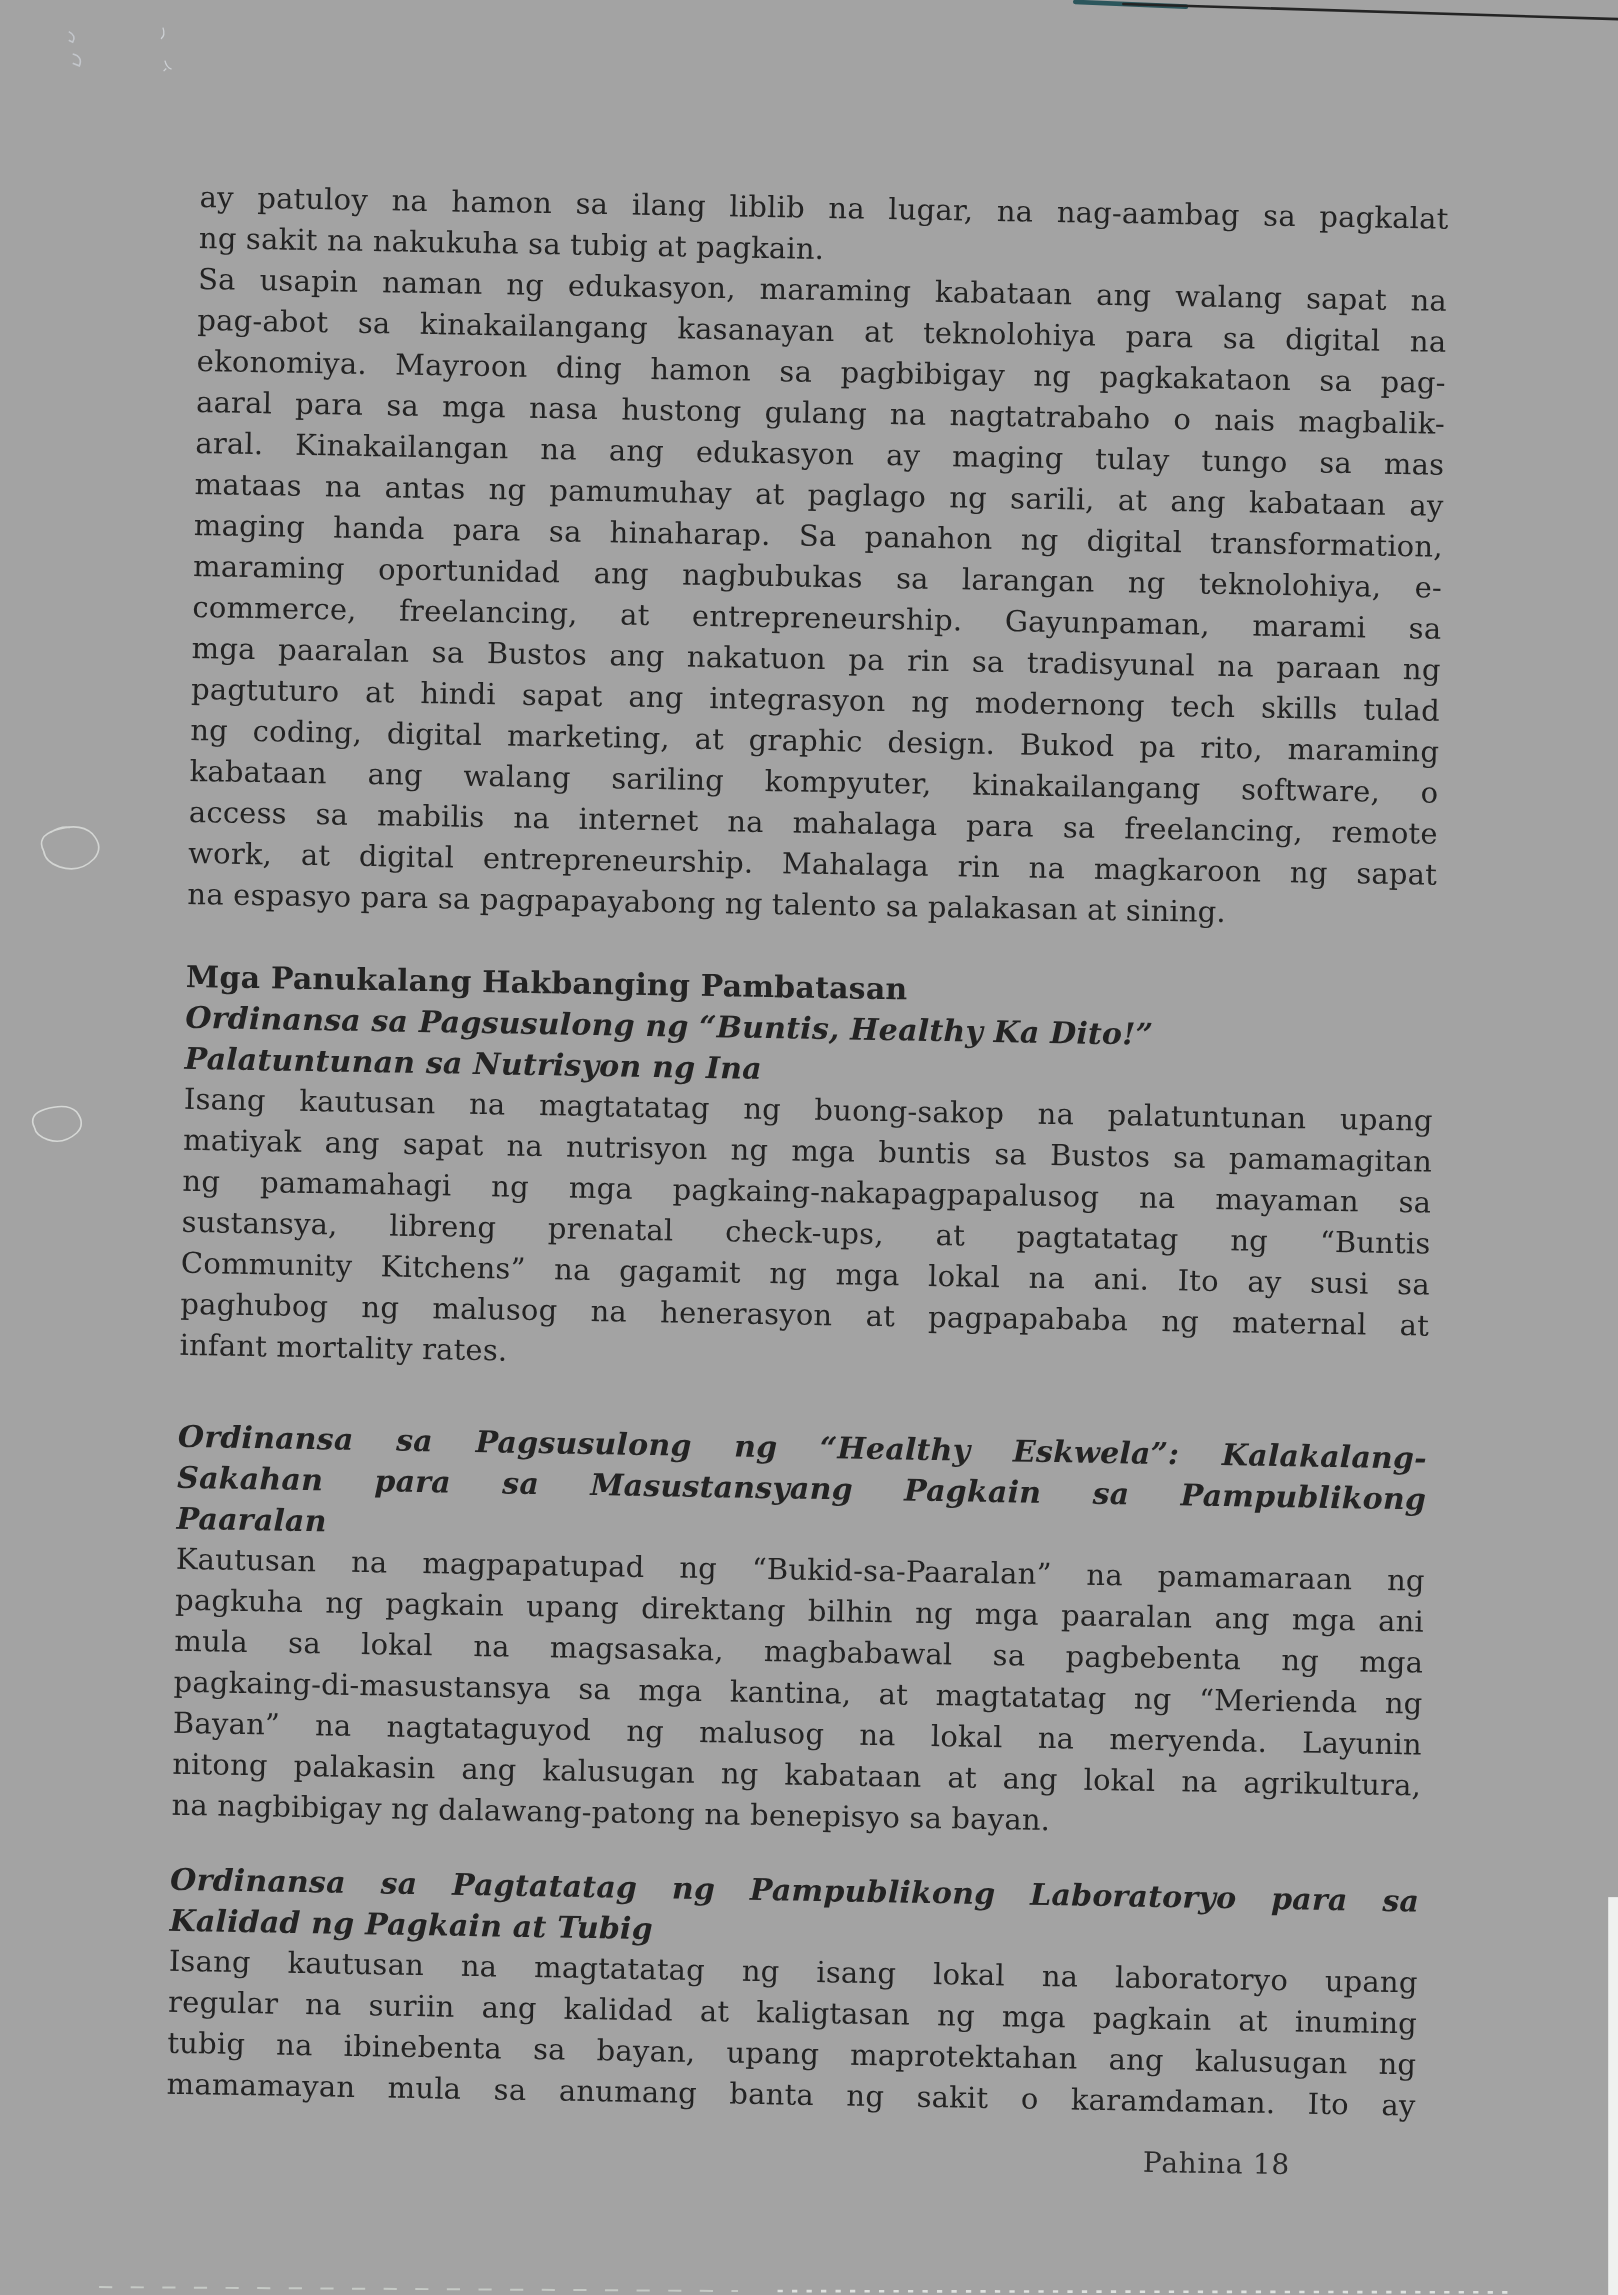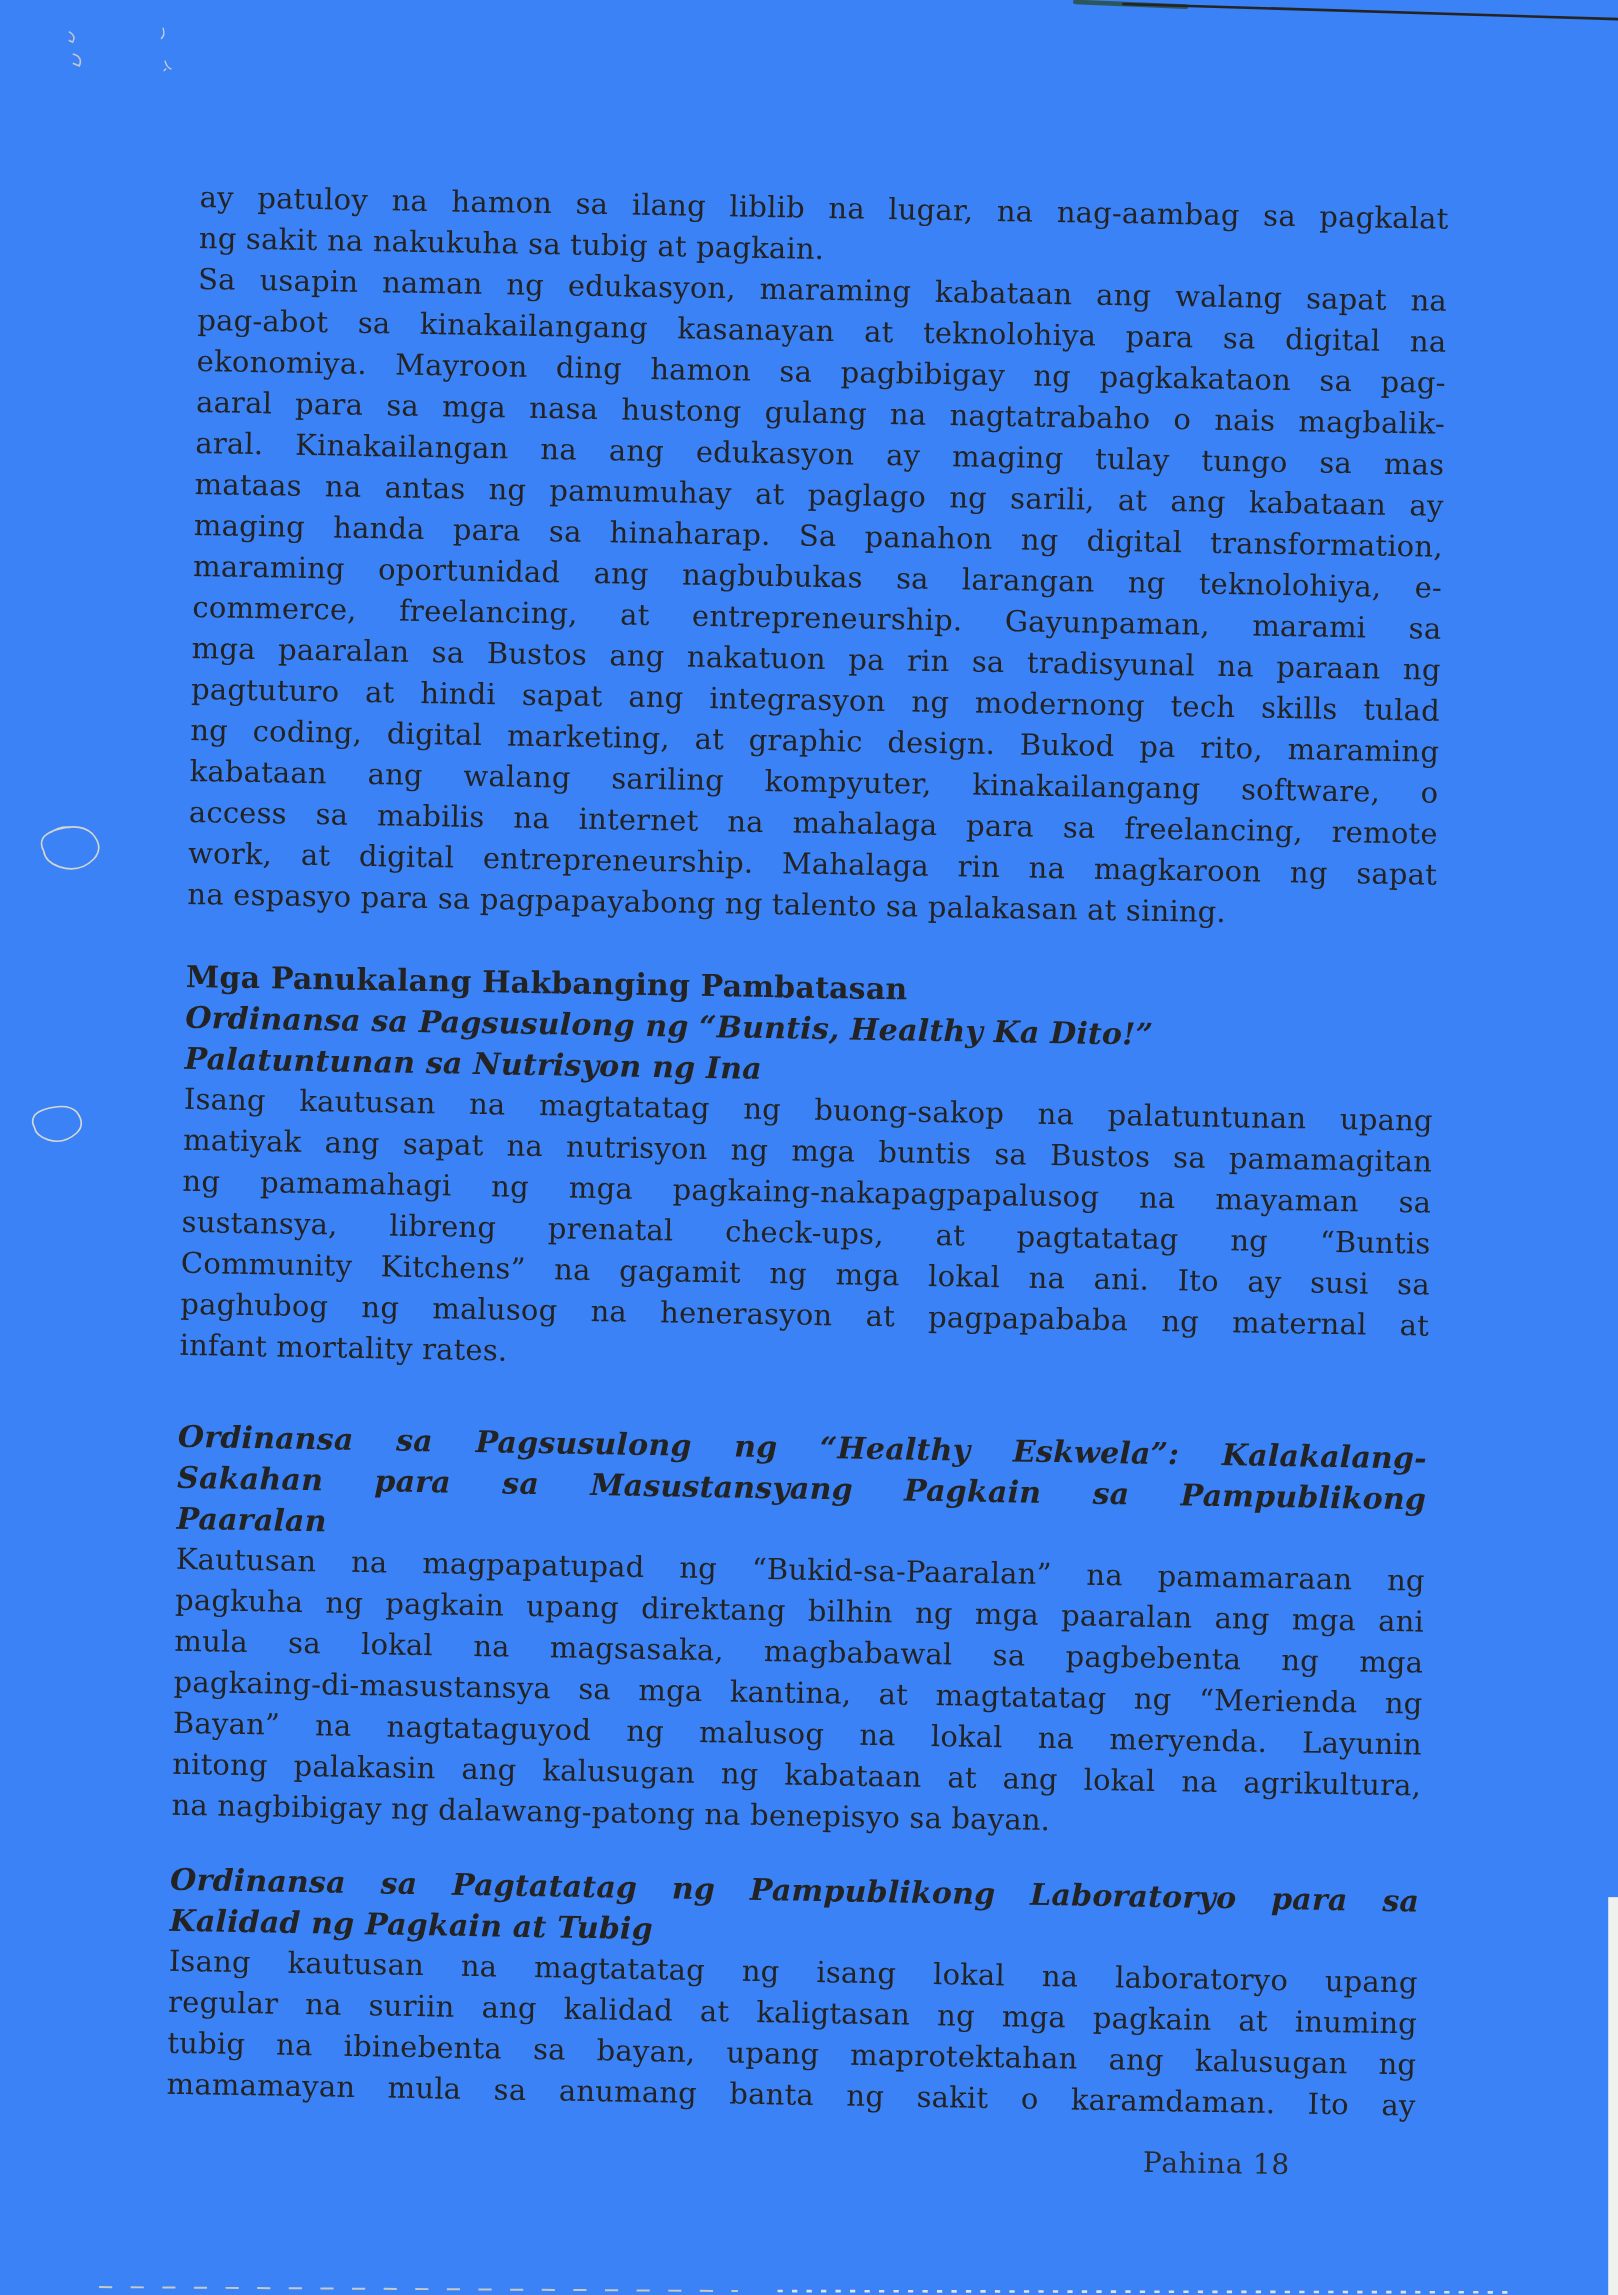--- a/index.html
+++ b/index.html
@@ -4,21 +4,21 @@
 <style>
   html, body {
     margin: 0;
     padding: 0;
     background: #ffffff;
   }
   .page {
     position: relative;
     width: 1619px;
     height: 2295px;
-    background: #3b82f6;
+    background: #a3a3a3;
     overflow: hidden;
     font-family: "DejaVu Serif", "Liberation Serif", serif;
     color: #232323;
   }
   .artifacts {
     position: absolute;
     left: 0;
     top: 0;
     width: 1619px;
     height: 2295px;

